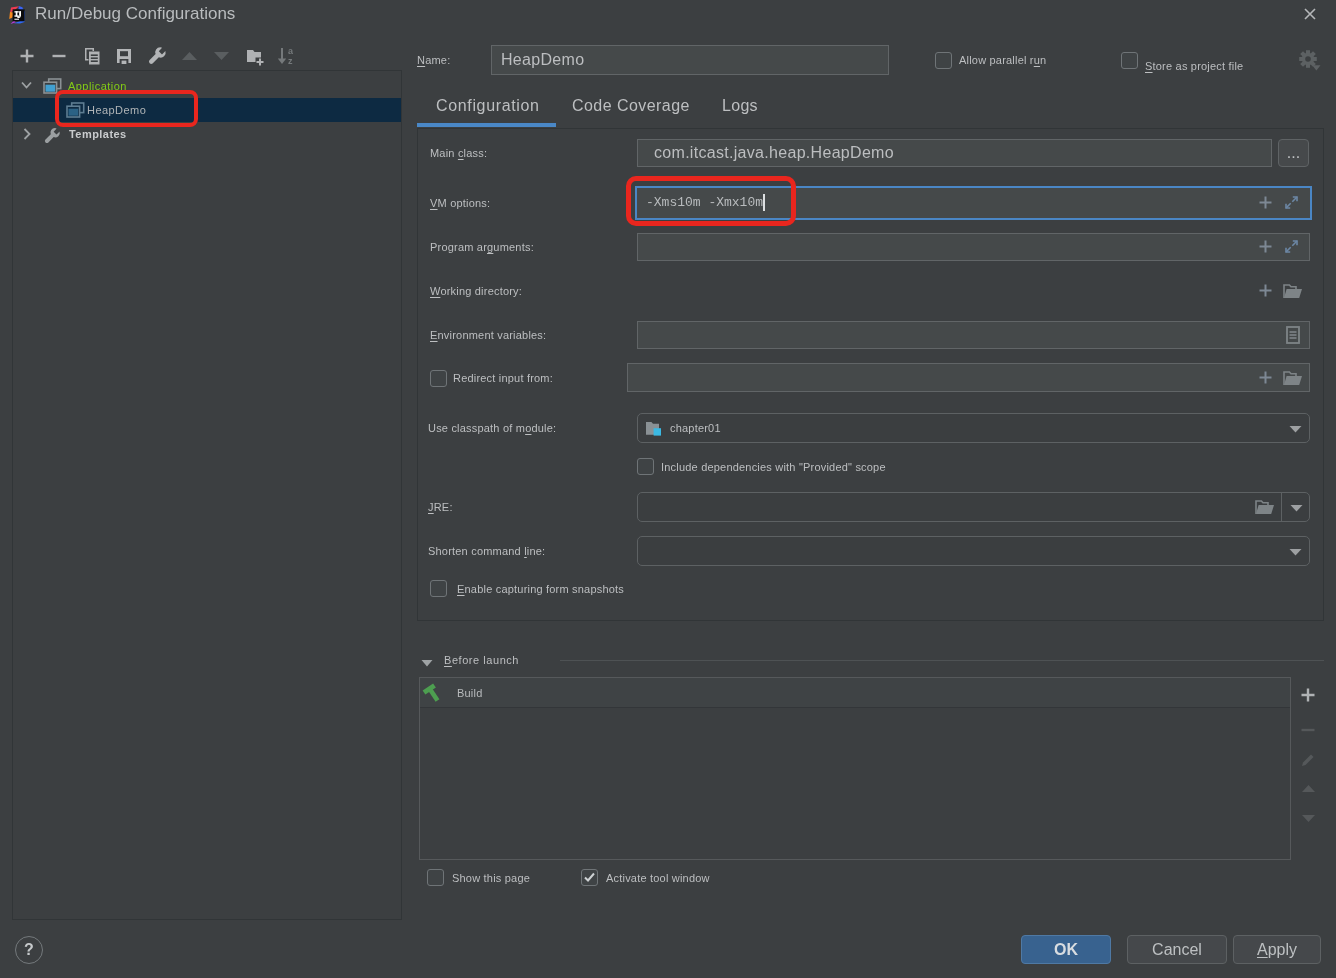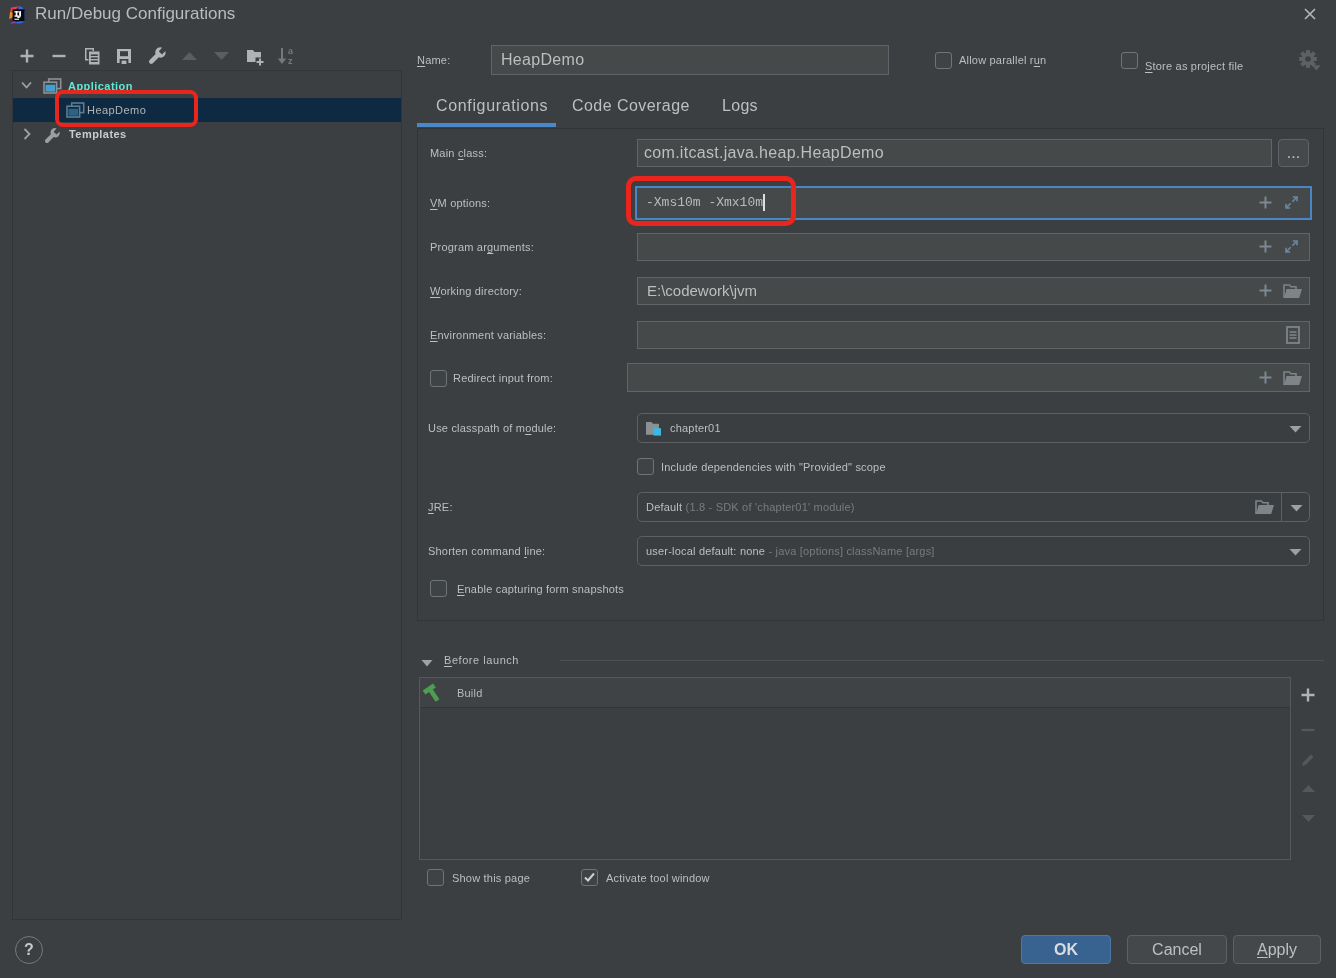--- a/index.html
+++ b/index.html
@@ -103,21 +103,21 @@
   <div class="abs" style="left:13px;top:98px;width:388px;height:24px;background:#0d2a42;"></div>
 
   <svg class="icon" style="left:21px;top:81px" width="11" height="8" viewBox="0 0 11 8">
     <path d="M1 1.5 L5.5 6.5 L10 1.5" stroke="#9ea2a4" stroke-width="1.8" fill="none"></path>
   </svg>
   <svg class="icon" style="left:43px;top:78px" width="19" height="16" viewBox="0 0 19 16">
     <rect x="5.7" y="1" width="12" height="9.6" fill="none" stroke="#8b9194" stroke-width="1.6"></rect>
     <rect x="1" y="4.2" width="12.6" height="10.8" fill="#3c3f41" stroke="#8b9194" stroke-width="1.6"></rect>
     <rect x="2.5" y="6.7" width="9.7" height="7" fill="#41a0d1"></rect>
   </svg>
-  <div class="lbl" style="left:68px;top:76px;font-weight:bold;color:#5eead4;letter-spacing:0.45px;">Application</div>
+  <div class="lbl" style="left:68px;top:76px;font-weight:normal;color:#84cc16;letter-spacing:0.45px;">Application</div>
 
   <svg class="icon" style="left:66px;top:102px" width="19" height="16" viewBox="0 0 19 16">
     <rect x="5.7" y="1" width="12" height="9.6" fill="none" stroke="#5e7d92" stroke-width="1.6"></rect>
     <rect x="1" y="4.2" width="12.6" height="10.8" fill="#0d2a42" stroke="#5e7d92" stroke-width="1.6"></rect>
     <rect x="2.5" y="6.7" width="9.7" height="7" fill="#2b6285"></rect>
   </svg>
   <div class="lbl" style="left:87px;top:100px;color:#b1b5b7;letter-spacing:0.45px;">HeapDemo</div>
 
   <svg class="icon" style="left:23px;top:128px" width="8" height="12" viewBox="0 0 8 12">
     <path d="M1.5 1 L6.5 6 L1.5 11" stroke="#9ea2a4" stroke-width="1.8" fill="none"></path>
@@ -148,29 +148,29 @@
         <rect x="2" y="2" width="4" height="4" transform="rotate(45 4 4)"></rect>
         <rect x="12" y="2" width="4" height="4" transform="rotate(45 14 4)"></rect>
         <rect x="2" y="12" width="4" height="4" transform="rotate(45 4 14)"></rect>
         <rect x="12" y="12" width="4" height="4" transform="rotate(45 14 14)"></rect>
       </g>
       <path d="M13.2 15.3 h8.3 l-4.1 5.2 z"></path>
     </g>
     <circle cx="9" cy="9" r="2.8" fill="#3c3f41"></circle>
   </svg>
 
-  <div class="abs" style="left:436px;top:96px;font-size:16px;line-height:20px;color:#bdbfc1;letter-spacing:0.65px;">Configurations</div>
+  <div class="abs" style="left:436px;top:96px;font-size:16px;line-height:20px;color:#bdbfc1;letter-spacing:0.65px;">Configuration</div>
   <div class="abs" style="left:572px;top:96px;font-size:16px;line-height:20px;color:#bdbfc1;letter-spacing:0.45px;">Code Coverage</div>
   <div class="abs" style="left:722px;top:96px;font-size:16px;line-height:20px;color:#bdbfc1;letter-spacing:0.3px;">Logs</div>
   <div class="abs" style="left:417px;top:123px;width:139px;height:4px;background:#4a88c7;"></div>
 
   <div class="abs" style="left:417px;top:128px;width:907px;height:493px;box-sizing:border-box;border:1px solid #313537;"></div>
 
   <div class="lbl" style="left:430px;top:143px;">Main <u>c</u>lass:</div>
-  <div class="tf" style="left:637px;top:139px;width:635px;height:28px;line-height:26px;padding-left:6px;">com.itcast.java.heap.HeapDemo</div>
+  <div class="tf" style="left:637px;top:139px;width:635px;height:28px;line-height:26px;padding-left:16px;">com.itcast.java.heap.HeapDemo</div>
   <div class="btn" style="left:1278px;top:139px;width:31px;height:28px;background:#46494b;border:1px solid #5f6365;line-height:25px;color:#c0c2c4;">...</div>
 
   <div class="lbl" style="left:430px;top:193px;"><u>V</u>M options:</div>
   <div class="abs" style="left:635px;top:186px;width:677px;height:34px;box-sizing:border-box;border:2px solid #4a86c5;background:#45494a;"></div>
   <div class="abs" style="left:646px;top:194px;font-family:'Liberation Mono',monospace;font-size:13px;color:#b8bbbd;line-height:18px;">-Xms10m -Xmx10m</div>
   <div class="abs" style="left:763px;top:194px;width:2px;height:17px;background:#dcdfe1;"></div>
   <svg class="icon" style="left:1258px;top:195px" width="15" height="15" viewBox="0 0 15 15">
     <path d="M7.5 1.5 V13.5 M1.5 7.5 H13.5" stroke="#7d8894" stroke-width="2"></path>
   </svg>
   <svg class="icon" style="left:1284px;top:195px" width="15" height="15" viewBox="0 0 15 15">
@@ -190,21 +190,20 @@
   <svg class="icon" style="left:1284px;top:239px" width="15" height="15" viewBox="0 0 15 15">
     <g stroke="#6c87a5" stroke-width="1.6" fill="none">
       <path d="M8.8 2 H13 V6.2"></path>
         <path d="M13 2 L8.3 6.7"></path>
       <path d="M6.2 13 H2 V8.8"></path>
         <path d="M2 13 L6.7 8.3"></path>
     </g>
   </svg>
 
   <div class="lbl" style="left:430px;top:281px;"><u>W</u>orking directory:</div>
-  <div class="tf" style="left:637px;top:277px;width:673px;height:28px;line-height:26px;padding-left:9px;font-size:15px;letter-spacing:0;">E:\codework\jvm</div>
   <svg class="icon" style="left:1258px;top:283px" width="15" height="15" viewBox="0 0 15 15">
     <path d="M7.5 1.5 V13.5 M1.5 7.5 H13.5" stroke="#7d8894" stroke-width="2"></path>
   </svg>
   <svg class="icon" style="left:1283px;top:284px" width="20" height="15" viewBox="0 0 20 15">
     <path d="M1 14 V1 h5.4 l1.6 1.8 H13 V5" fill="none" stroke="#7e8487" stroke-width="1.6"></path>
     <path d="M1 14 L3.6 5 H19 L16.2 14 Z" fill="#7e8487"></path>
   </svg>
 
   <div class="lbl" style="left:430px;top:325px;"><u>E</u>nvironment variables:</div>
   <div class="tf" style="left:637px;top:321px;width:673px;height:28px;"></div>
@@ -237,33 +236,31 @@
   <div class="lbl" style="left:670px;top:418px;">chapter01</div>
   <svg class="icon" style="left:1289px;top:425px" width="13" height="8" viewBox="0 0 13 8">
     <path d="M0.5 1 L6.5 7.5 L12.5 1 Z" fill="#9da0a2"></path>
   </svg>
 
   <div class="cb" style="left:637px;top:458px;"></div>
   <div class="lbl" style="left:661px;top:457px;">Include dependencies with "Provided" scope</div>
 
   <div class="lbl" style="left:428px;top:497px;"><u>J</u>RE:</div>
   <div class="combo" style="left:637px;top:492px;width:673px;height:30px;"></div>
-  <div class="lbl" style="left:646px;top:497px;">Default <span class="dim">(1.8 - SDK of 'chapter01' module)</span></div>
   <div class="abs" style="left:1281px;top:493px;width:1px;height:28px;background:#5d6163;"></div>
   <svg class="icon" style="left:1255px;top:500px" width="20" height="15" viewBox="0 0 20 15">
     <path d="M1 14 V1 h5.4 l1.6 1.8 H13 V5" fill="none" stroke="#7e8487" stroke-width="1.6"></path>
     <path d="M1 14 L3.6 5 H19 L16.2 14 Z" fill="#7e8487"></path>
   </svg>
   <svg class="icon" style="left:1290px;top:504px" width="13" height="8" viewBox="0 0 13 8">
     <path d="M0.5 1 L6.5 7.5 L12.5 1 Z" fill="#9da0a2"></path>
   </svg>
 
   <div class="lbl" style="left:428px;top:541px;">Shorten command <u>l</u>ine:</div>
   <div class="combo" style="left:637px;top:536px;width:673px;height:30px;"></div>
-  <div class="lbl" style="left:646px;top:541px;">user-local default: none <span class="dim">- java [options] className [args]</span></div>
   <svg class="icon" style="left:1289px;top:548px" width="13" height="8" viewBox="0 0 13 8">
     <path d="M0.5 1 L6.5 7.5 L12.5 1 Z" fill="#9da0a2"></path>
   </svg>
 
   <div class="cb" style="left:430px;top:580px;"></div>
   <div class="lbl" style="left:457px;top:579px;"><u>E</u>nable capturing form snapshots</div>
 
   <div class="redbox" style="left:626px;top:176px;width:170px;height:50px;border-width:5px;border-radius:10px;"></div>
 
   <svg class="icon" style="left:421px;top:659px" width="12" height="8" viewBox="0 0 12 8">

